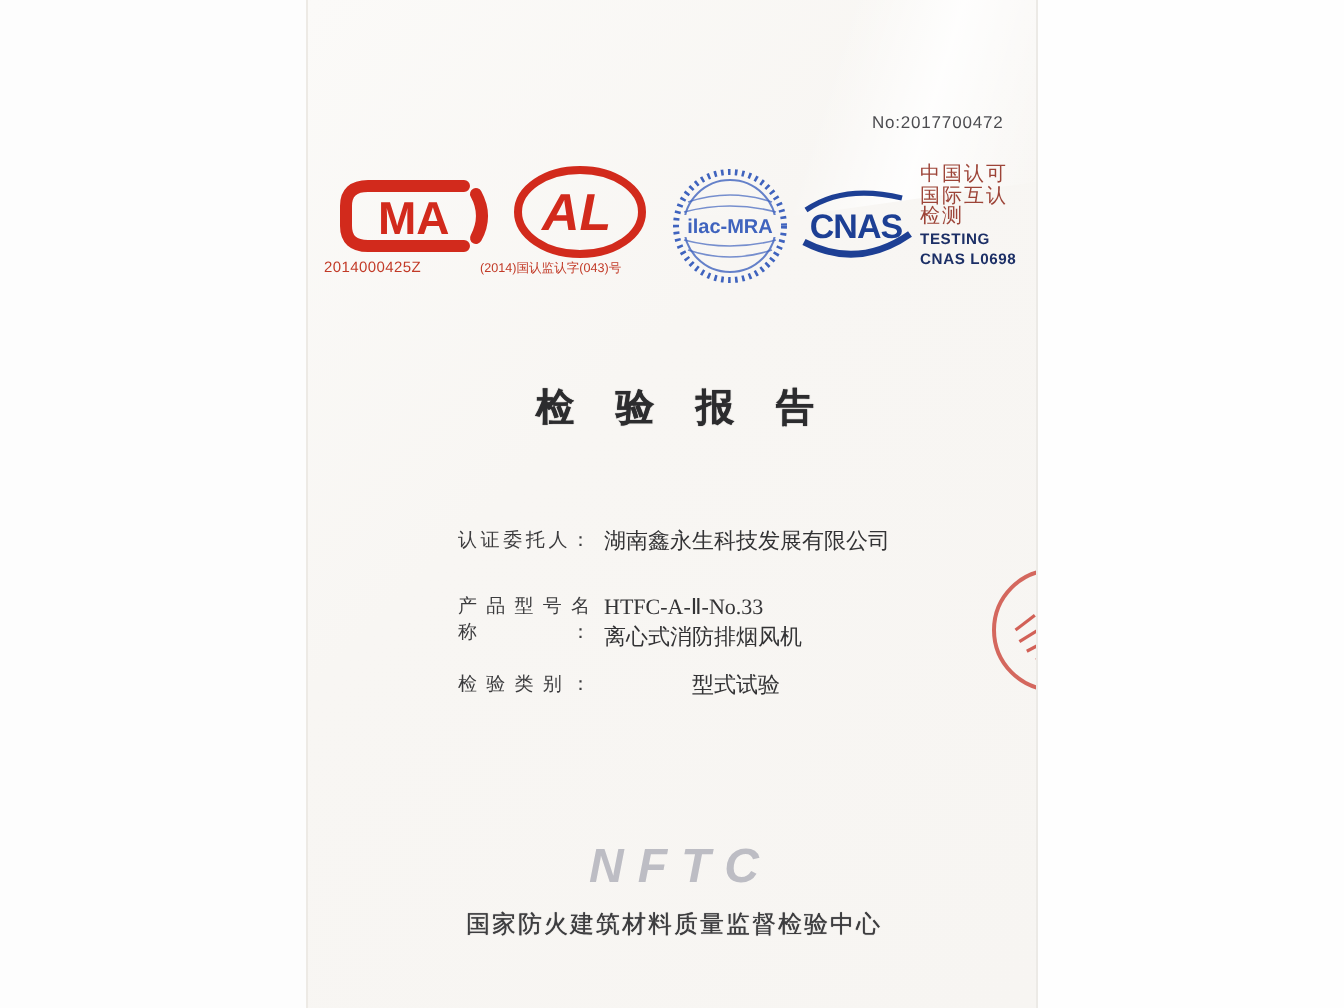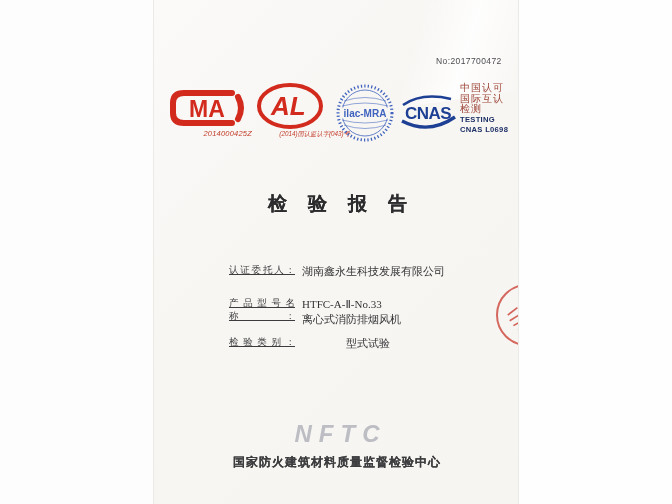--- a/index.html
+++ b/index.html
@@ -21,39 +21,39 @@
     content:"";position:absolute;right:-40px;top:-60px;width:220px;height:160px;
     background:linear-gradient(115deg,rgba(255,255,255,0) 40%,rgba(255,255,255,.85) 60%,rgba(255,255,255,0) 85%);
     transform:rotate(-8deg);pointer-events:none;
   }
   .report-no{
     position:absolute;left:282px;top:56px;width:120px;
     font-size:8.5px;color:#4c4c50;letter-spacing:.4px;
   }
   
   .logo{position:absolute;}
-  .logo-code{position:absolute;text-align:right;color:#c23a27;font-style:italic;}
+  .logo-code{position:absolute;text-align:left;color:#c23a27;}
   .cma-code{left:8px;top:129px;width:90px;font-size:7.5px;letter-spacing:.2px;}
   .cal-code{left:86px;top:130px;width:110px;font-size:6.3px;}
   .cnas-text{position:absolute;left:306px;top:83px;width:60px;line-height:10.5px;}
   .cnas-text .cn{display:block;font-size:10px;color:#9d4438;letter-spacing:1px;}
   .cnas-text .en{display:block;font-size:7.6px;font-weight:bold;color:#1c2f66;letter-spacing:.3px;}
   
   .title{
     position:absolute;left:0;top:191px;width:366px;box-sizing:border-box;
     text-align:center;padding-left:22px;
     font-size:19px;font-weight:bold;color:#2c2c2e;letter-spacing:21px;
     text-shadow:0 0 .5px #2c2c2e;
   }
   
   .field-row{position:absolute;left:75px;display:flex;align-items:flex-start;}
   .field-label{
     display:inline-block;width:66px;flex:none;
     font-size:9.5px;color:#3c3c3e;
-    text-align:justify;text-align-last:justify;text-decoration:underline;
+    text-align:justify;text-align-last:justify;
   }
   .field-value{font-size:11px;color:#333335;margin-left:7px;line-height:15px;font-family:Liberation Serif, serif;}
   .row1{top:264px;}
   .row2{top:297px;}
   .row3{top:336px;gap:44px;}
   
   .stamp{
     position:absolute;left:342px;top:284px;width:62px;height:62px;border-radius:50%;
     border:2.5px solid rgba(198,48,36,.72);box-sizing:border-box;
   }
@@ -61,21 +61,20 @@
   
   .nftc{
     position:absolute;left:0;top:420px;width:366px;text-align:center;
     font-size:24px;font-weight:bold;font-style:italic;
     color:#bdbdc4;letter-spacing:7px;padding-left:7px;box-sizing:border-box;
   }
   .org{
     position:absolute;left:0;top:454px;width:366px;text-align:center;
     font-size:12px;color:#3d3d3f;letter-spacing:1px;
     text-shadow:0 0 .4px #3d3d3f;
-    font-weight:bold;
   }
 </style>
 </head>
 <body>
 
 <div class="canvas">
   <div class="bg-left"></div>
   <div class="bg-right"></div>
 
   <div class="page">

